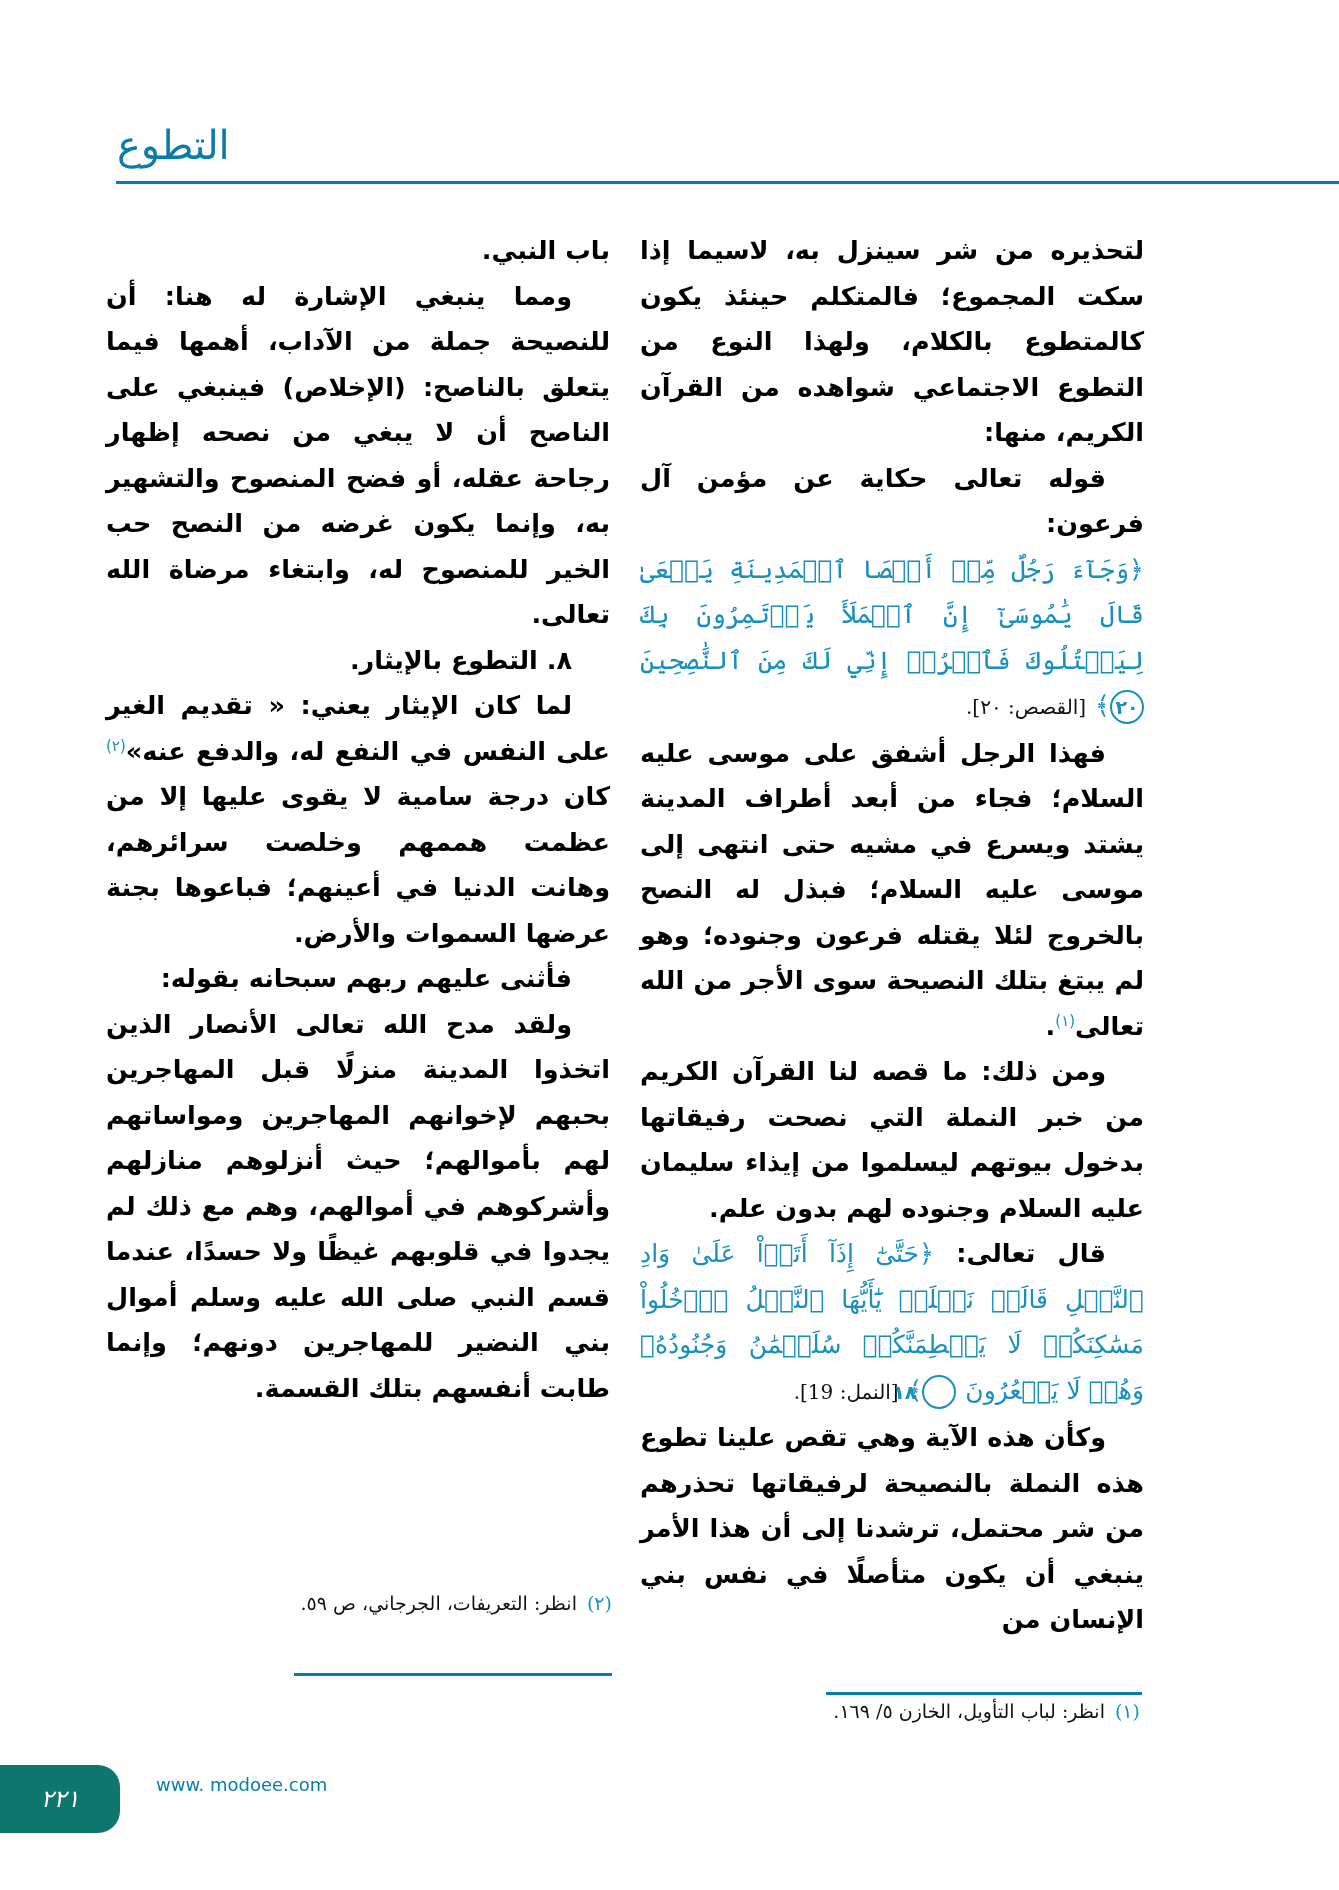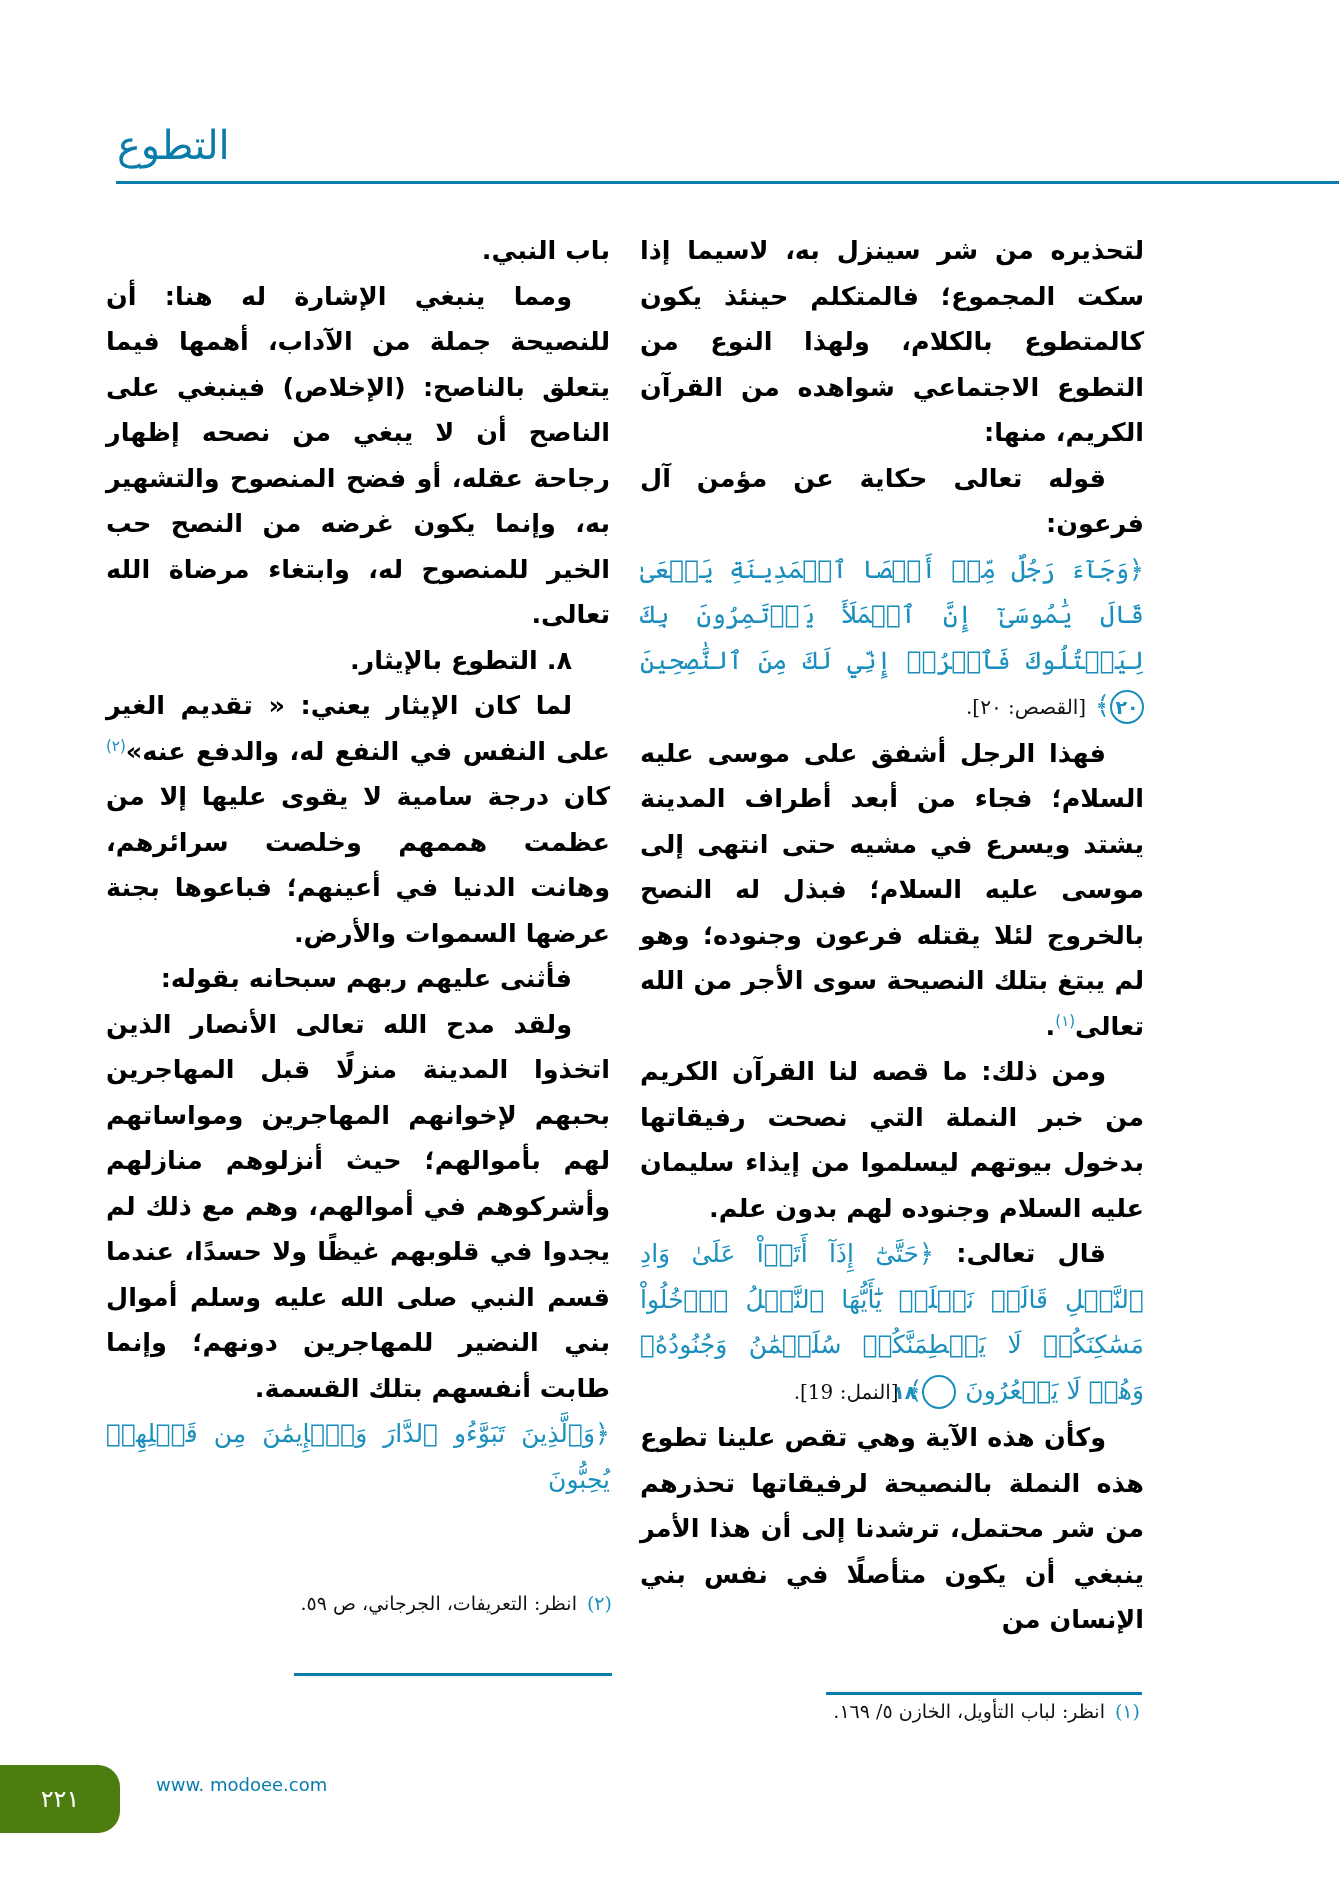--- a/index.html
+++ b/index.html
@@ -20,22 +20,22 @@
   .ayah-num { display: inline-block; width: 30px; height: 30px; border: 2px solid #1a8fbd; border-radius: 50%;
               font-size: 19px; line-height: 30px; text-align: center; color: #1a8fbd; vertical-align: middle; font-weight: bold; }
   .sup { color: #1a8fbd; font-size: 15px; vertical-align: super; font-weight: normal; line-height: 0; }
   .fn-rule { position: absolute; height: 3px; background: #0a7cab; }
   .fn-rule-right { left: 826px; width: 316px; top: 1692px; }
   .fn-rule-left { left: 294px; width: 318px; top: 1673px; }
   .footnote { position: absolute; direction: rtl; font-size: 19px; font-family: "DejaVu Serif", serif; color: #111; }
   .footnote-right { left: 640px; width: 500px; top: 1700px; text-align: right; }
   .footnote-left { left: 106px; width: 506px; top: 1592px; text-align: right; }
   .fn-num { color: #1a8fbd; margin-left: 10px; }
-  .page-tab { position: absolute; left: 0; top: 1765px; width: 120px; height: 68px; background: #4d7c0f;
-              border-radius: 0 22px 22px 0; color: #ffffff; font-size: 24px; text-align: center; line-height: 68px; direction: rtl; }
+  .page-tab { position: absolute; left: 0; top: 1765px; width: 120px; height: 68px; background: #0f766e;
+              border-radius: 0 22px 22px 0; color: #ffffff; font-size: 24px; text-align: center; line-height: 68px; direction: rtl; font-style: italic; }
   .site-url { position: absolute; left: 156px; top: 1774px; font-size: 18px; color: #0a7cab; font-family: "DejaVu Sans", sans-serif; }
 </style>
 </head>
 <body>
 
 <div class="header-title">التطوع</div>
 <div class="header-rule"></div>
 
 <div class="col col-right">
   <p>لتحذيره من شر سينزل به، لاسيما إذا سكت المجموع؛ فالمتكلم حينئذ يكون كالمتطوع بالكلام، ولهذا النوع من التطوع الاجتماعي شواهده من القرآن الكريم، منها:</p>
@@ -56,21 +56,20 @@
   <p class="indent">وكأن هذه الآية وهي تقص علينا تطوع هذه النملة بالنصيحة لرفيقاتها تحذرهم من شر محتمل، ترشدنا إلى أن هذا الأمر ينبغي أن يكون متأصلًا في نفس بني الإنسان من</p>
 </div>
 
 <div class="col col-left">
   <p>باب النبي.</p>
   <p class="indent">ومما ينبغي الإشارة له هنا: أن للنصيحة جملة من الآداب، أهمها فيما يتعلق بالناصح: (الإخلاص) فينبغي على الناصح أن لا يبغي من نصحه إظهار رجاحة عقله، أو فضح المنصوح والتشهير به، وإنما يكون غرضه من النصح حب الخير للمنصوح له، وابتغاء مرضاة الله تعالى.</p>
   <p class="indent">٨. التطوع بالإيثار.</p>
   <p class="indent"><span>لما كان الإيثار يعني: « تقديم الغير على النفس في النفع له، والدفع عنه»</span><span class="sup">(٢)</span><span> كان درجة سامية لا يقوى عليها إلا من عظمت هممهم وخلصت سرائرهم، وهانت الدنيا في أعينهم؛ فباعوها بجنة عرضها السموات والأرض.</span></p>
   <p class="indent">فأثنى عليهم ربهم سبحانه بقوله:</p>
   <p class="indent">ولقد مدح الله تعالى الأنصار الذين اتخذوا المدينة منزلًا قبل المهاجرين بحبهم لإخوانهم المهاجرين ومواساتهم لهم بأموالهم؛ حيث أنزلوهم منازلهم وأشركوهم في أموالهم، وهم مع ذلك لم يجدوا في قلوبهم غيظًا ولا حسدًا، عندما قسم النبي صلى الله عليه وسلم أموال بني النضير للمهاجرين دونهم؛ وإنما طابت أنفسهم بتلك القسمة.</p>
-  <p><span class="orn">﴿</span><span class="quran">وَٱلَّذِينَ تَبَوَّءُو ٱلدَّارَ وَٱلۡإِيمَٰنَ مِن قَبۡلِهِمۡ يُحِبُّونَ</span></p>
 </div>
 
 <div class="fn-rule fn-rule-right"></div>
 <div class="footnote footnote-right">
   <span class="fn-num">(١)</span><span>انظر: لباب التأويل، الخازن ٥/ ١٦٩.</span>
 </div>
 
 <div class="fn-rule fn-rule-left"></div>
 <div class="footnote footnote-left">
   <span class="fn-num">(٢)</span><span>انظر: التعريفات، الجرجاني، ص ٥٩.</span>

